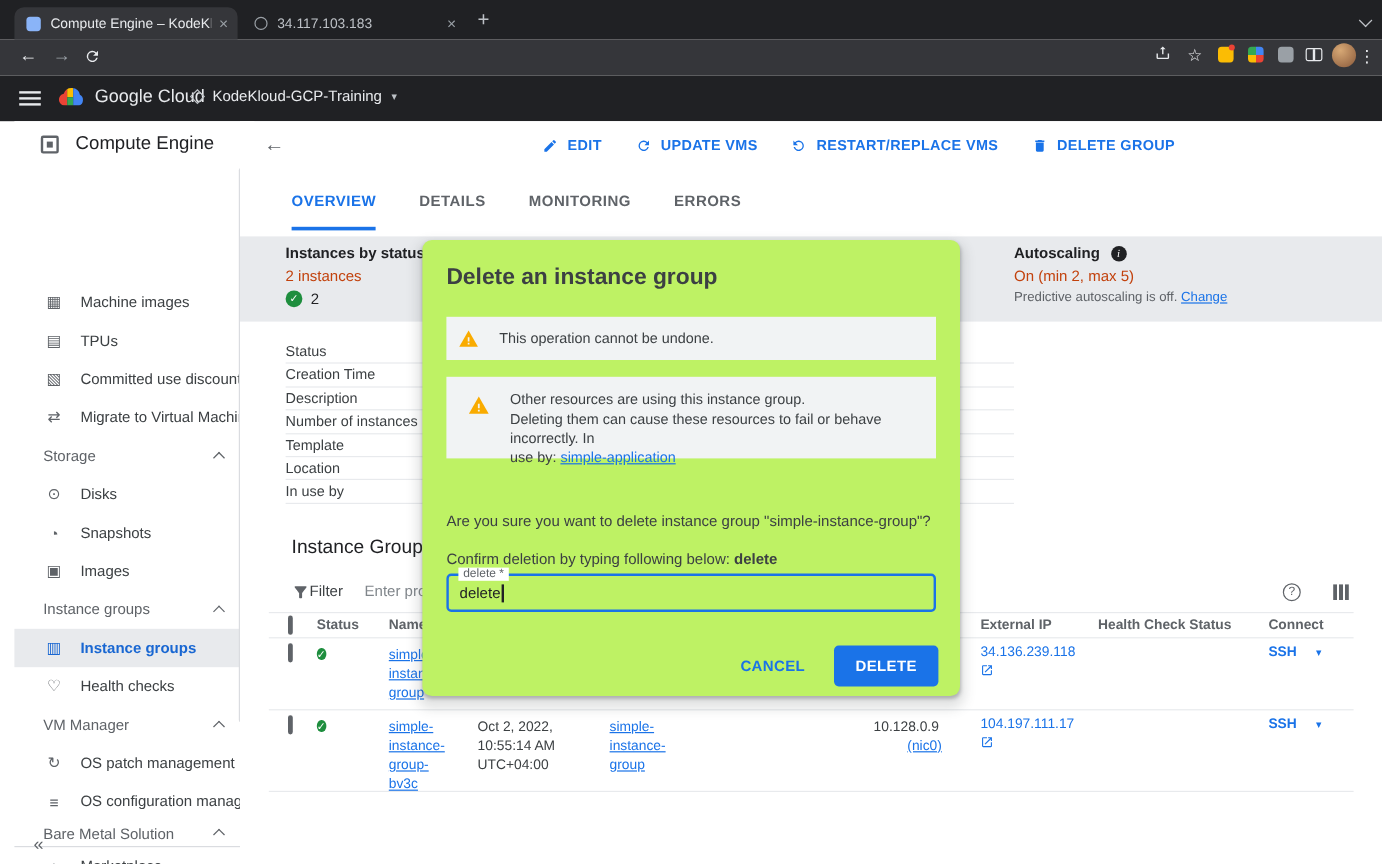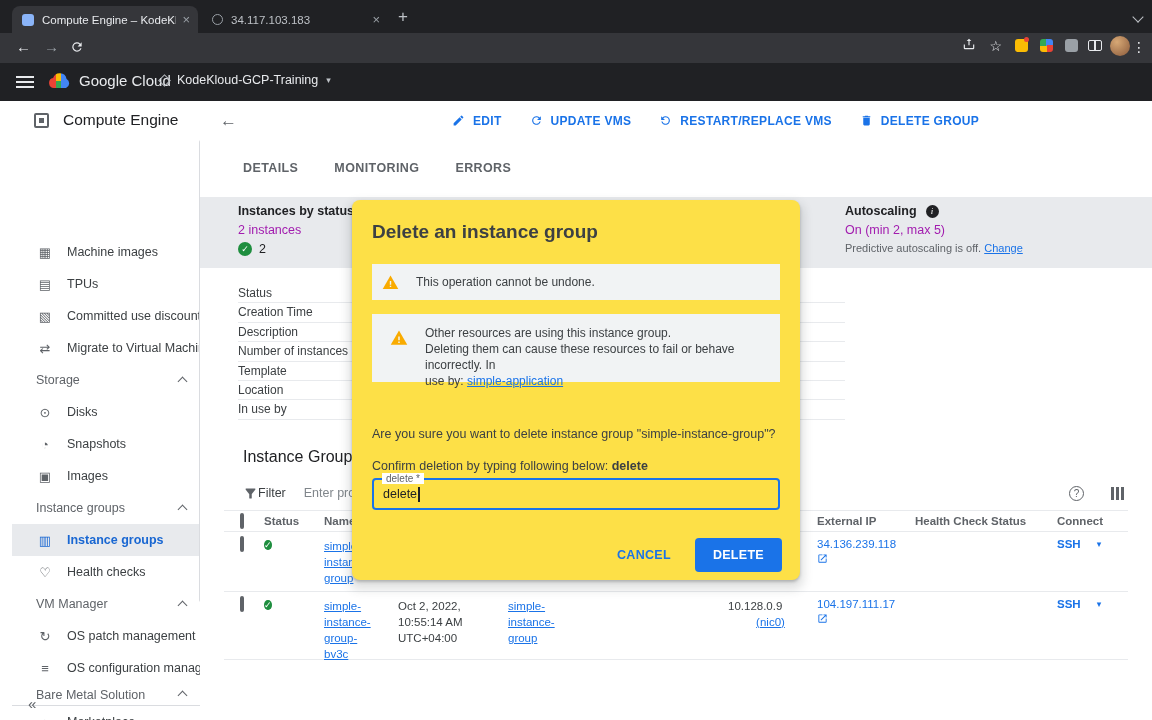--- a/index.html
+++ b/index.html
@@ -76,29 +76,29 @@
   .side-div { height:1px; background:#dadce0; margin:0; }
   .side-scroll { position:absolute; left:187px; top:39px; width:4px; height:462px; background:#dadce0; border-radius:2px; }
   .collapse-btn { position:absolute; left:16px; bottom:8px; font-size:15px; color:#5f6368; }
 
   
   .main { position:absolute; left:200px; top:101px; right:0; bottom:0; background:#fff; }
   .page-hdr { position:absolute; top:0; left:0; right:0; height:40px; display:flex; align-items:center; }
   .back-ic { position:absolute; left:20px; font-size:17px; color:#5f6368; }
   .page-title { position:absolute; left:55px; font-size:17px; color:#202124; white-space:nowrap; }
   .actions { position:absolute; left:252px; display:flex; align-items:center; gap:28px; }
-  .act-btn { display:flex; align-items:flex-start; gap:8px; color:#1a73e8; font-size:12px; font-weight:bold; letter-spacing:.3px; white-space:nowrap; }
+  .act-btn { display:flex; align-items:flex-end; gap:8px; color:#1a73e8; font-size:12px; font-weight:bold; letter-spacing:.3px; white-space:nowrap; }
   .tabs { position:absolute; top:40px; left:0; right:0; height:51px; display:flex; padding-left:43px; gap:36px; }
   .tabitem { display:flex; align-items:center; font-size:12.5px; letter-spacing:.4px; color:#5f6368; font-weight:bold; border-bottom:3px solid transparent; padding-top:6px; }
   .tabitem.active { color:#1a73e8; border-bottom-color:#1a73e8; }
 
   .metrics { position:absolute; top:96px; left:0; right:0; height:71px; background:#e8eaed; }
   .m-left { position:absolute; left:38px; top:7px; }
   .m-title { font-size:12.5px; font-weight:bold; color:#202124; }
-  .m-val { font-size:12.5px; color:#a21caf; margin-top:5px; }
+  .m-val { font-size:12.5px; color:#c2410c; margin-top:5px; }
   .m-badge { display:flex; align-items:center; gap:7px; margin-top:5px; }
   .ok-ic { width:14px; height:14px; border-radius:50%; background:#1e8e3e; color:#fff; font-size:9px; line-height:14px; text-align:center; flex:none; }
   .m-right { position:absolute; left:645px; top:7px; }
   .m-title-row { display:flex; align-items:center; gap:9px; }
   .info-ic { width:13px; height:13px; border-radius:50%; background:#202124; color:#fff; font-size:9px; font-style:italic; line-height:13px; text-align:center; font-family:"Liberation Serif",serif; }
   .m-note { font-size:11px; color:#5f6368; margin-top:5px; }
   .link { color:#1a73e8; text-decoration:underline;text-align:center; }
   .link-plain { color:#1a73e8; text-decoration:none; }
 
   .fields { position:absolute; top:183px; left:38px; width:607px; }
@@ -124,21 +124,21 @@
   .r1 { height:60px; } .r2 { height:68px; }
   .cb { width:13px; height:13px; border:2px solid #5f6368; border-radius:2px; }
   .cell-lines span { display:block; line-height:16px; }
   .namelink span { color:#1a73e8; text-decoration:underline; }
   .datecell span { color:#3c4043; }
   .ssh-wrap { display:flex; align-items:center; gap:16px; color:#1a73e8; font-weight:bold; font-size:11.5px; }
   .ssh-caret { color:#1a73e8; font-size:9px; }
   .openew { display:inline-block; margin-top:3px; }
 
   
-  .modal { position:absolute; left:352px; top:200px; width:448px; height:380px; background:#fde047; border-radius:8px; z-index:40;
+  .modal { position:absolute; left:352px; top:200px; width:448px; height:380px; background:#bef264; border-radius:8px; z-index:40;
            box-shadow:0 6px 10px 4px rgba(60,64,67,.15), 0 2px 3px rgba(60,64,67,.3); }
   .mod-title { position:absolute; left:20px; top:21px; font-size:19px; font-weight:bold; color:#3c4043; }
   .warn1 { position:absolute; left:20px; right:20px; top:64px; height:36px; background:#f1f3f4; display:flex; align-items:center; padding:0 10px; gap:17px; font-size:12px; color:#3c4043; }
   .warn2 { position:absolute; left:20px; right:20px; top:114px; height:68px; background:#f1f3f4; display:flex; align-items:flex-start; padding:11px 10px 0 18px; gap:17px; font-size:12px; color:#3c4043; }
   .warn2 .wl { line-height:16px; }
   .mod-question { position:absolute; left:20px; top:227px; font-size:12.5px; color:#3c4043; }
   .mod-confirm { position:absolute; left:20px; top:259px; font-size:12.5px; color:#3c4043; }
   .mod-confirm b { font-weight:bold; }
   .tfield { position:absolute; left:20px; right:20px; top:278px; height:32px; border:2px solid #1a73e8; border-radius:4px; display:flex; align-items:center; padding:0 9px; }
   .tfield-label { position:absolute; left:8px; top:-7px; background:#fff; padding:0 4px; font-size:10px; color:#5f6368; }
@@ -356,20 +356,21 @@
         <span class="act-btn">
             <svg viewBox="0 0 24 24" width="13" height="13" fill="#1a73e8">
               <path d="M6 19a2 2 0 0 0 2 2h8a2 2 0 0 0 2-2V7H6v12zM19 4h-3.5l-1-1h-5l-1 1H5v2h14V4z"></path>
             </svg>
             <span>DELETE GROUP</span>
           </span>
       </div>
     </div>
 
     <div class="tabs">
+      <span class="tabitem active">OVERVIEW</span>
       <span class="tabitem">DETAILS</span>
       <span class="tabitem">MONITORING</span>
       <span class="tabitem">ERRORS</span>
     </div>
 
     <div class="metrics">
       <div class="m-left">
         <div class="m-title">Instances by status</div>
         <div class="m-val">2 instances</div>
         <div class="m-badge">

